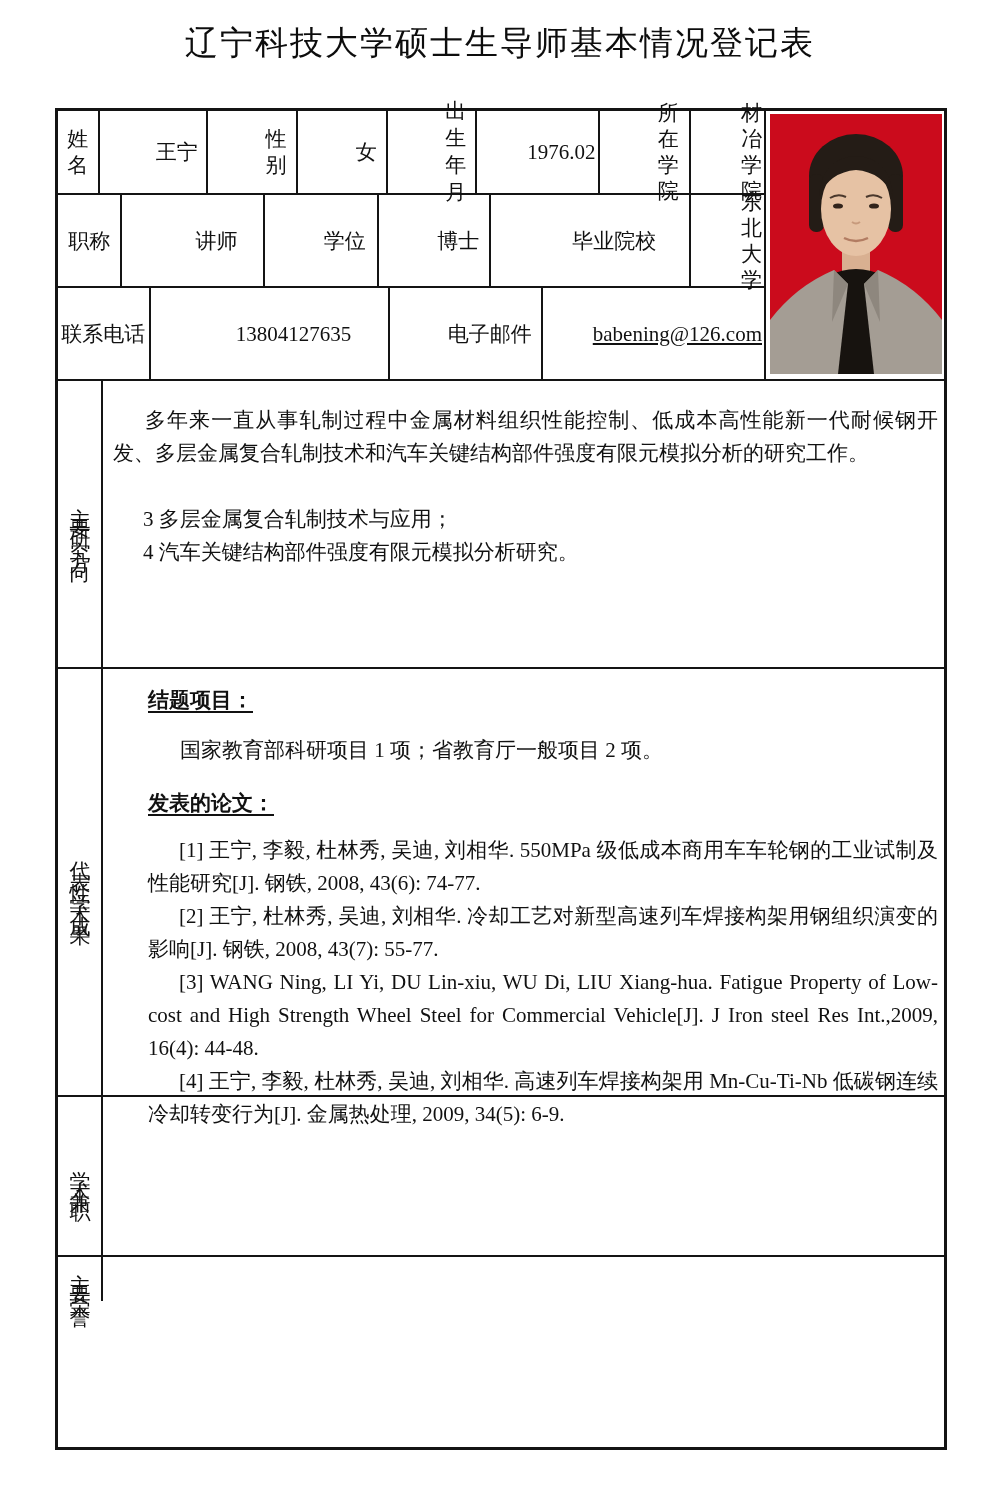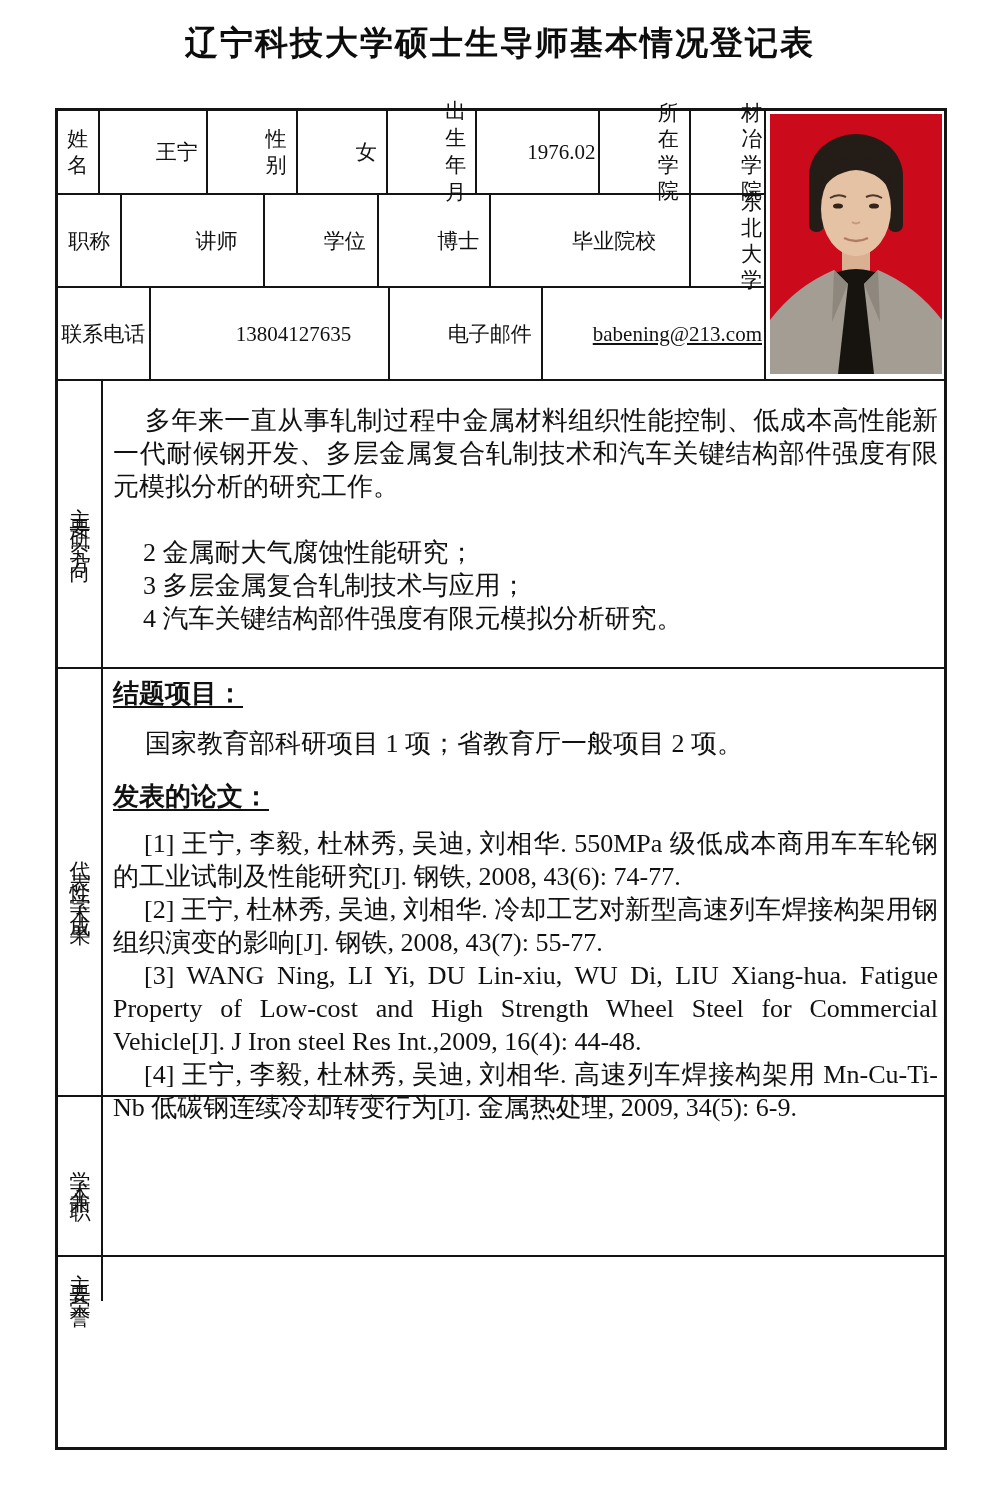--- a/index.html
+++ b/index.html
@@ -10,21 +10,21 @@
     color:#111;
     position:relative;
     overflow:hidden;
   }
   .page { width:1000px; height:1500px; position:relative; }
 
   .doc-title {
     margin-top:21px;
     text-align:center;
     font-size:33px;
-    font-weight:bold;
+    font-weight:normal;
     letter-spacing:2px;
     line-height:44px;
     color:#0d0d0d;
   }
 
   .form-table {
     position:absolute;
     left:55px; top:87px;
     width:892px; height:1342px;
     border:3px solid #141414;
@@ -74,27 +74,27 @@
     display:flex; align-items:center; justify-content:center;
   }
   .vtext {
     writing-mode:vertical-rl;
     text-orientation:upright;
     font-size:21px;
     letter-spacing:11px;
     line-height:45px;
     white-space:nowrap;
   }
-  .section-content { flex:1; padding:0 6px 0 10px; font-size:26px; line-height:33px; }
+  .section-content { flex:1; padding:0 6px 0 10px; font-size:21px; line-height:33px; }
 
   .research-intro { margin-top:23px; text-indent:32px; text-align:justify; }
   .research-list { margin-top:33px; }
   .research-list .list-line { padding-left:30px; }
 
-  .ach-content { padding-top:8px; }
+  .ach-content { padding-top:15px;margin-left:35px; }
   .underline-heading {
     font-weight:bold;
     text-decoration:underline;
     text-underline-offset:4px;
   }
   .projects-text { margin-top:17px; text-indent:32px; }
   .papers-heading { margin-top:20px; }
   .papers { margin-top:14px; }
   .papers p { text-indent:31px; text-align:justify; }
 </style>
@@ -127,21 +127,21 @@
           <div class="cell w67">学位</div>
           <div class="cell w64">博士</div>
           <div class="cell w153">毕业院校</div>
           <div class="cell grow">东北大学</div>
         </div>
 
         <div class="info-row">
           <div class="cell w94">联系电话</div>
           <div class="cell w197">13804127635</div>
           <div class="cell w107">电子邮件</div>
-          <div class="cell grow email-value">babening@213.com</div>
+          <div class="cell grow email-value">babening@126.com</div>
         </div>
 
       </div>
 
       <div class="photo-cell">
         <div class="photo-frame">
           <svg viewBox="0 0 172 260" preserveAspectRatio="none">
             <rect x="0" y="0" width="172" height="260" fill="#cb0b1c"></rect>
 
             <ellipse cx="86" cy="62" rx="47" ry="42" fill="#241c16"></ellipse>
@@ -171,21 +171,20 @@
       </div>
     </div>
 
     <div class="section sec-research">
       <div class="section-label">
         <span class="vtext">主要研究方向</span>
       </div>
       <div class="section-content">
         <p class="research-intro">多年来一直从事轧制过程中金属材料组织性能控制、低成本高性能新一代耐候钢开发、多层金属复合轧制技术和汽车关键结构部件强度有限元模拟分析的研究工作。</p>
         <div class="research-list">
-          <div class="list-line">2  金属耐大气腐蚀性能研究；</div>
           <div class="list-line">3  多层金属复合轧制技术与应用；</div>
           <div class="list-line">4  汽车关键结构部件强度有限元模拟分析研究。</div>
         </div>
       </div>
     </div>
 
     <div class="section sec-achievements">
       <div class="section-label">
         <span class="vtext">代表性学术成果</span>
       </div>

